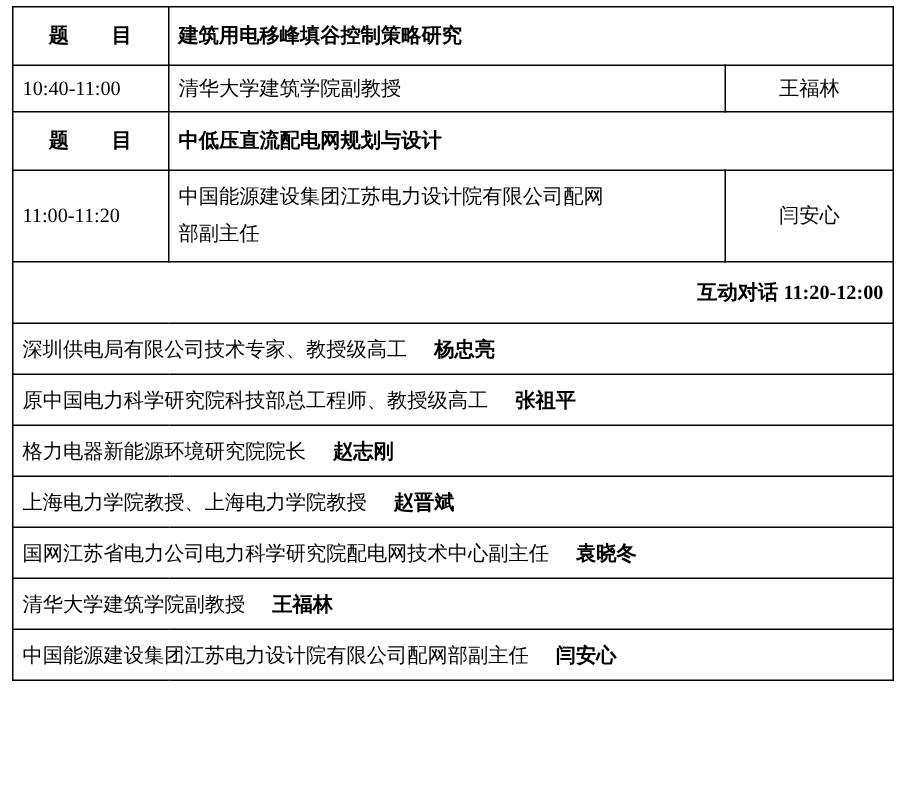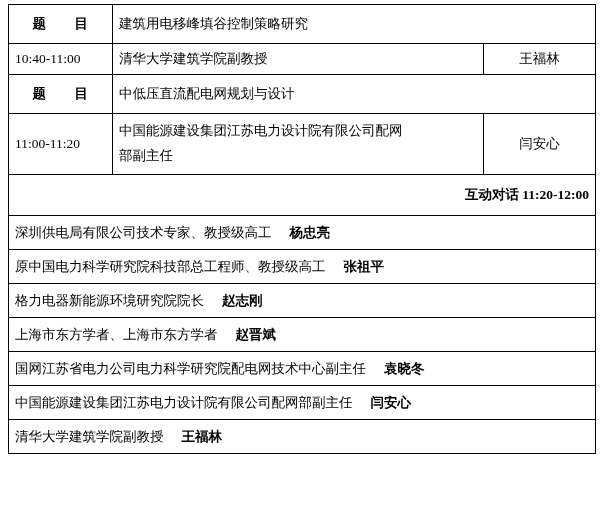--- a/index.html
+++ b/index.html
@@ -39,21 +39,21 @@
 
   .r-title td {
     height: 28px;
   }
   .lbl-title {
     text-align: center;
     font-weight: bold;
     letter-spacing: 0.5px;
   }
   .topic {
-    font-weight: normal;
+    font-weight: bold;
     text-align: left;
     padding-left: 9px;
   }
   .time {
     font-weight: normal;
     font-size: 13px;
   }
   .affil {
     text-align: left;
     padding-left: 9px;
@@ -141,33 +141,33 @@
           <span>原中国电力科学研究院科技部总工程师、教授级高工</span><span class="gap"></span><b>张祖平</b>
         </td>
       </tr>
       <tr class="plain-row">
         <td colspan="3">
           <span>格力电器新能源环境研究院院长</span><span class="gap"></span><b>赵志刚</b>
         </td>
       </tr>
       <tr class="plain-row">
         <td colspan="3">
-          <span>上海市东方学者、上海市东方学者</span><span class="gap"></span><b>赵晋斌</b>
+          <span>上海电力学院教授、上海电力学院教授</span><span class="gap"></span><b>赵晋斌</b>
         </td>
       </tr>
       <tr class="plain-row">
         <td colspan="3">
           <span>国网江苏省电力公司电力科学研究院配电网技术中心副主任</span><span class="gap"></span><b>袁晓冬</b>
         </td>
       </tr>
       <tr class="plain-row">
         <td colspan="3">
-          <span>中国能源建设集团江苏电力设计院有限公司配网部副主任</span><span class="gap"></span><b>闫安心</b>
+          <span>清华大学建筑学院副教授</span><span class="gap"></span><b>王福林</b>
         </td>
       </tr>
       <tr class="plain-row">
         <td colspan="3">
-          <span>清华大学建筑学院副教授</span><span class="gap"></span><b>王福林</b>
+          <span>中国能源建设集团江苏电力设计院有限公司配网部副主任</span><span class="gap"></span><b>闫安心</b>
         </td>
       </tr>
     </tbody>
   </table>
 </div>
 
 </body></html>

